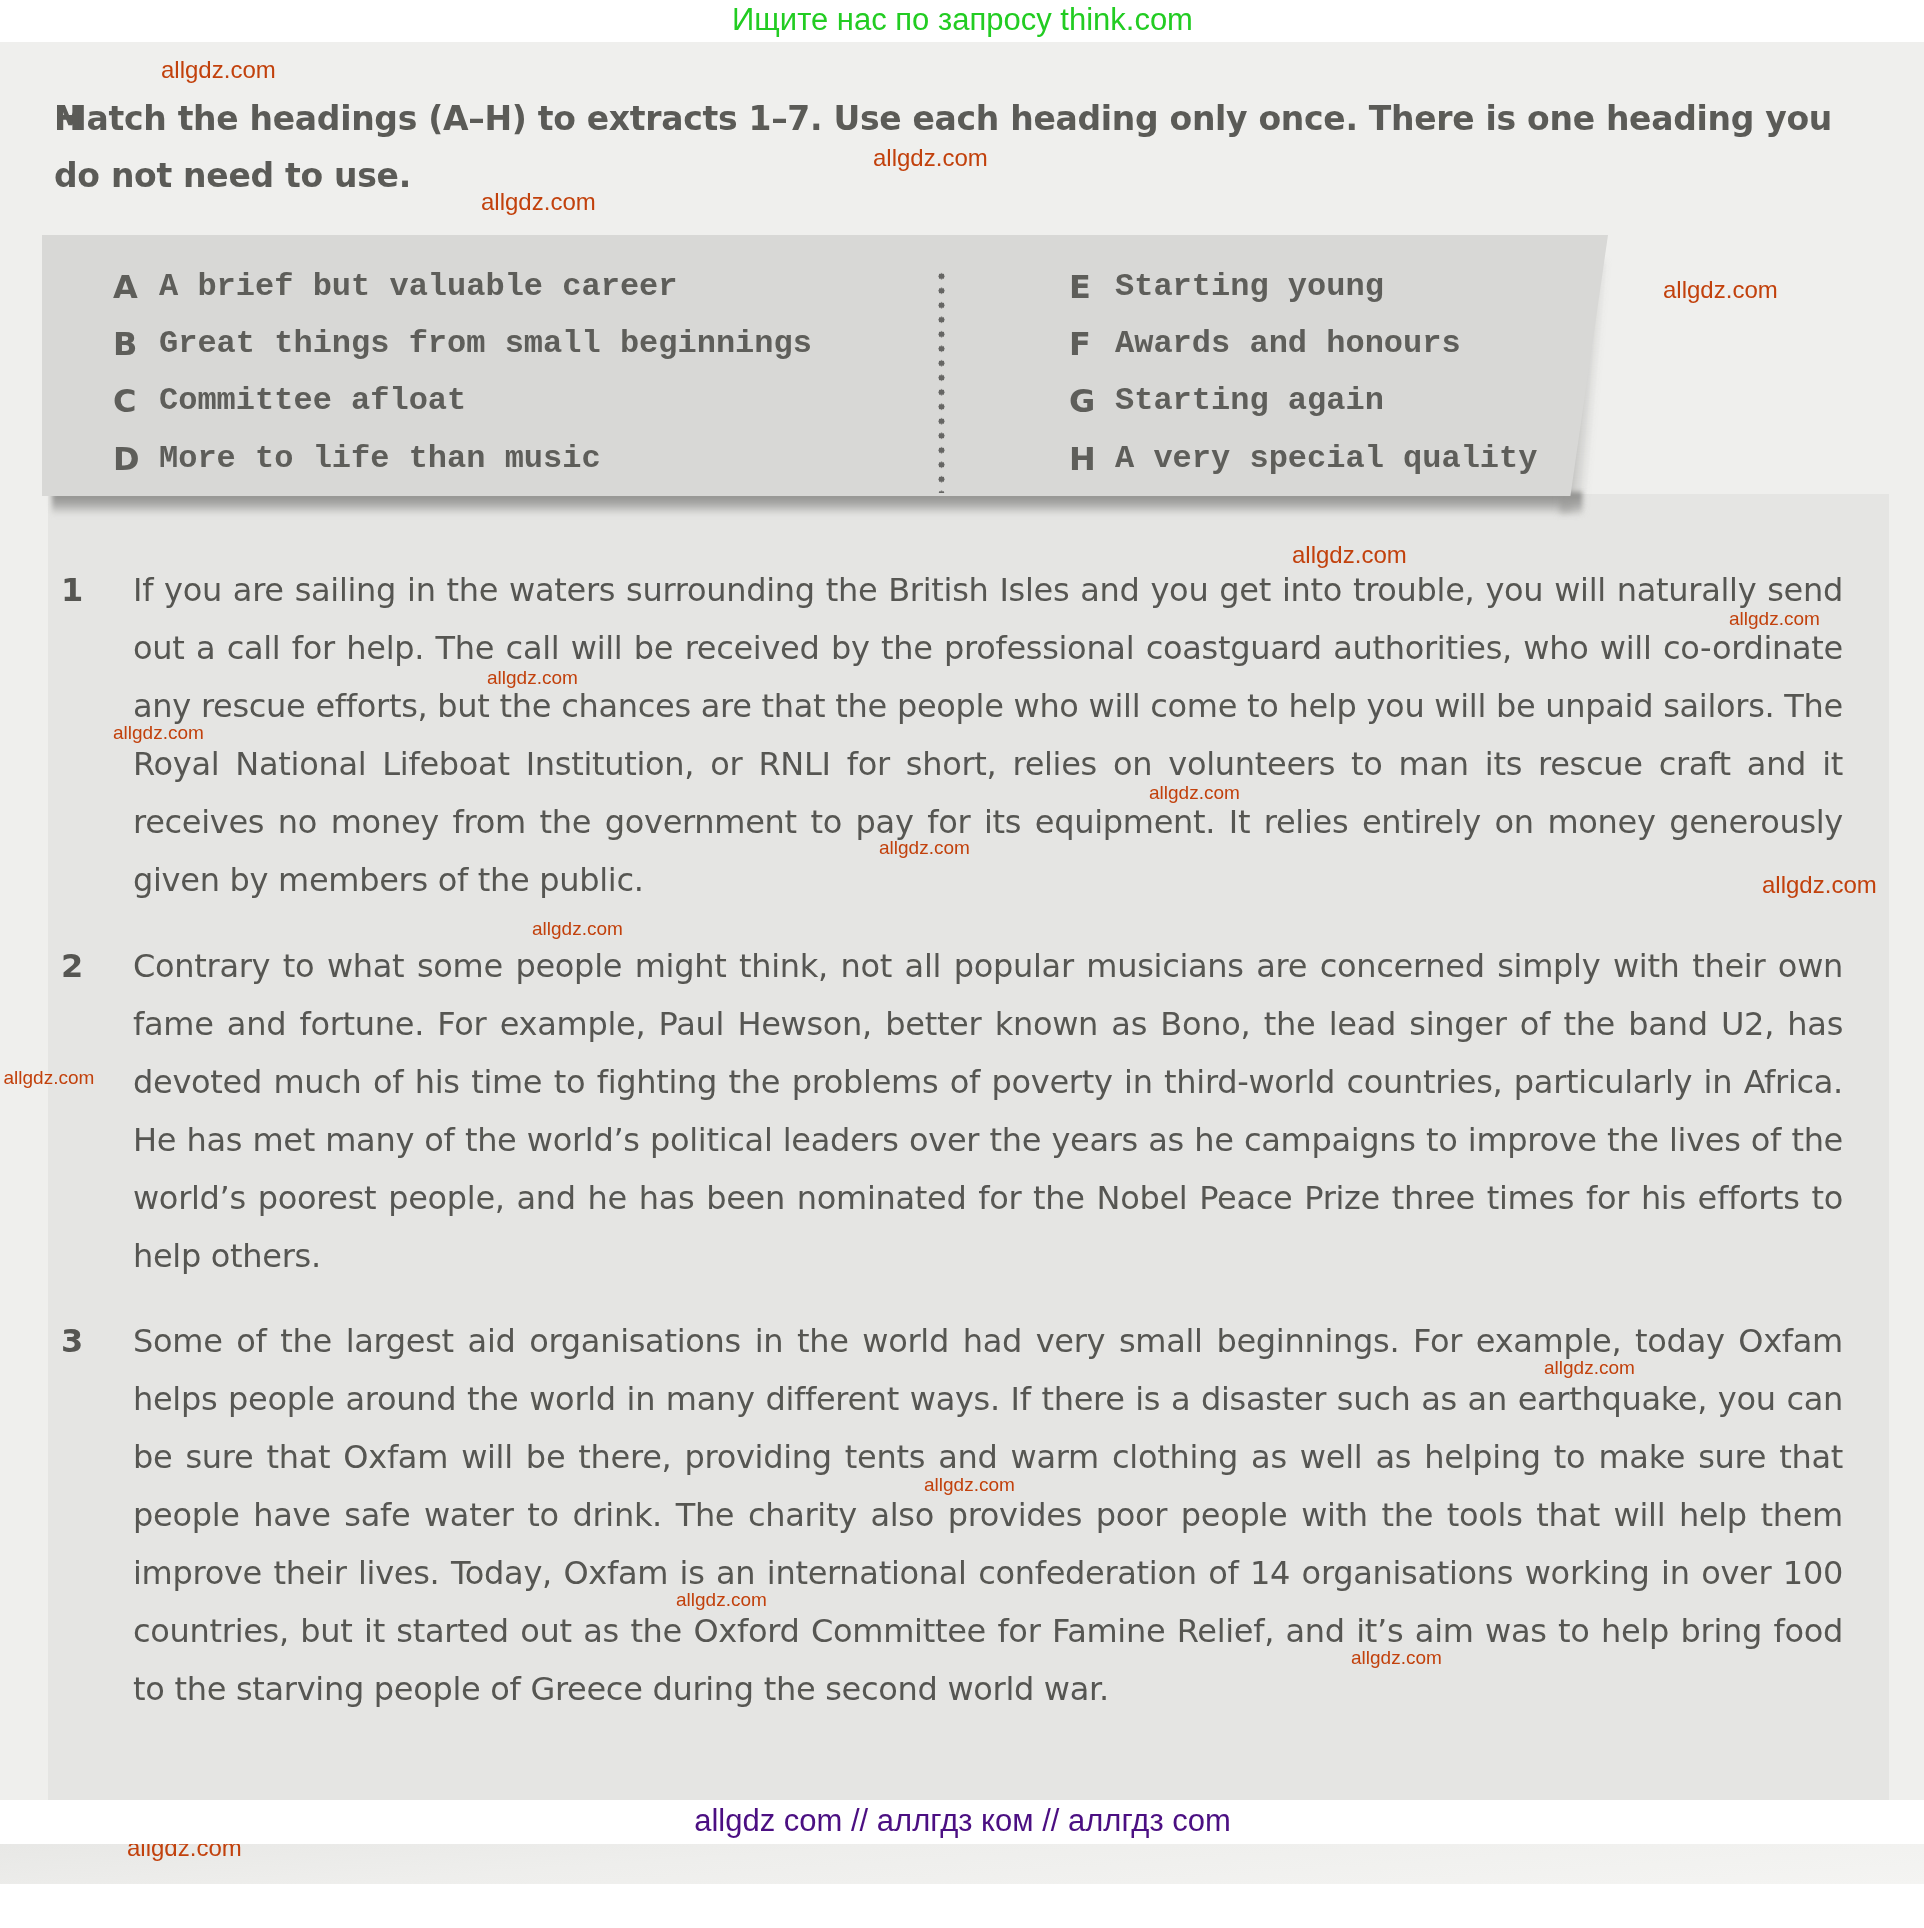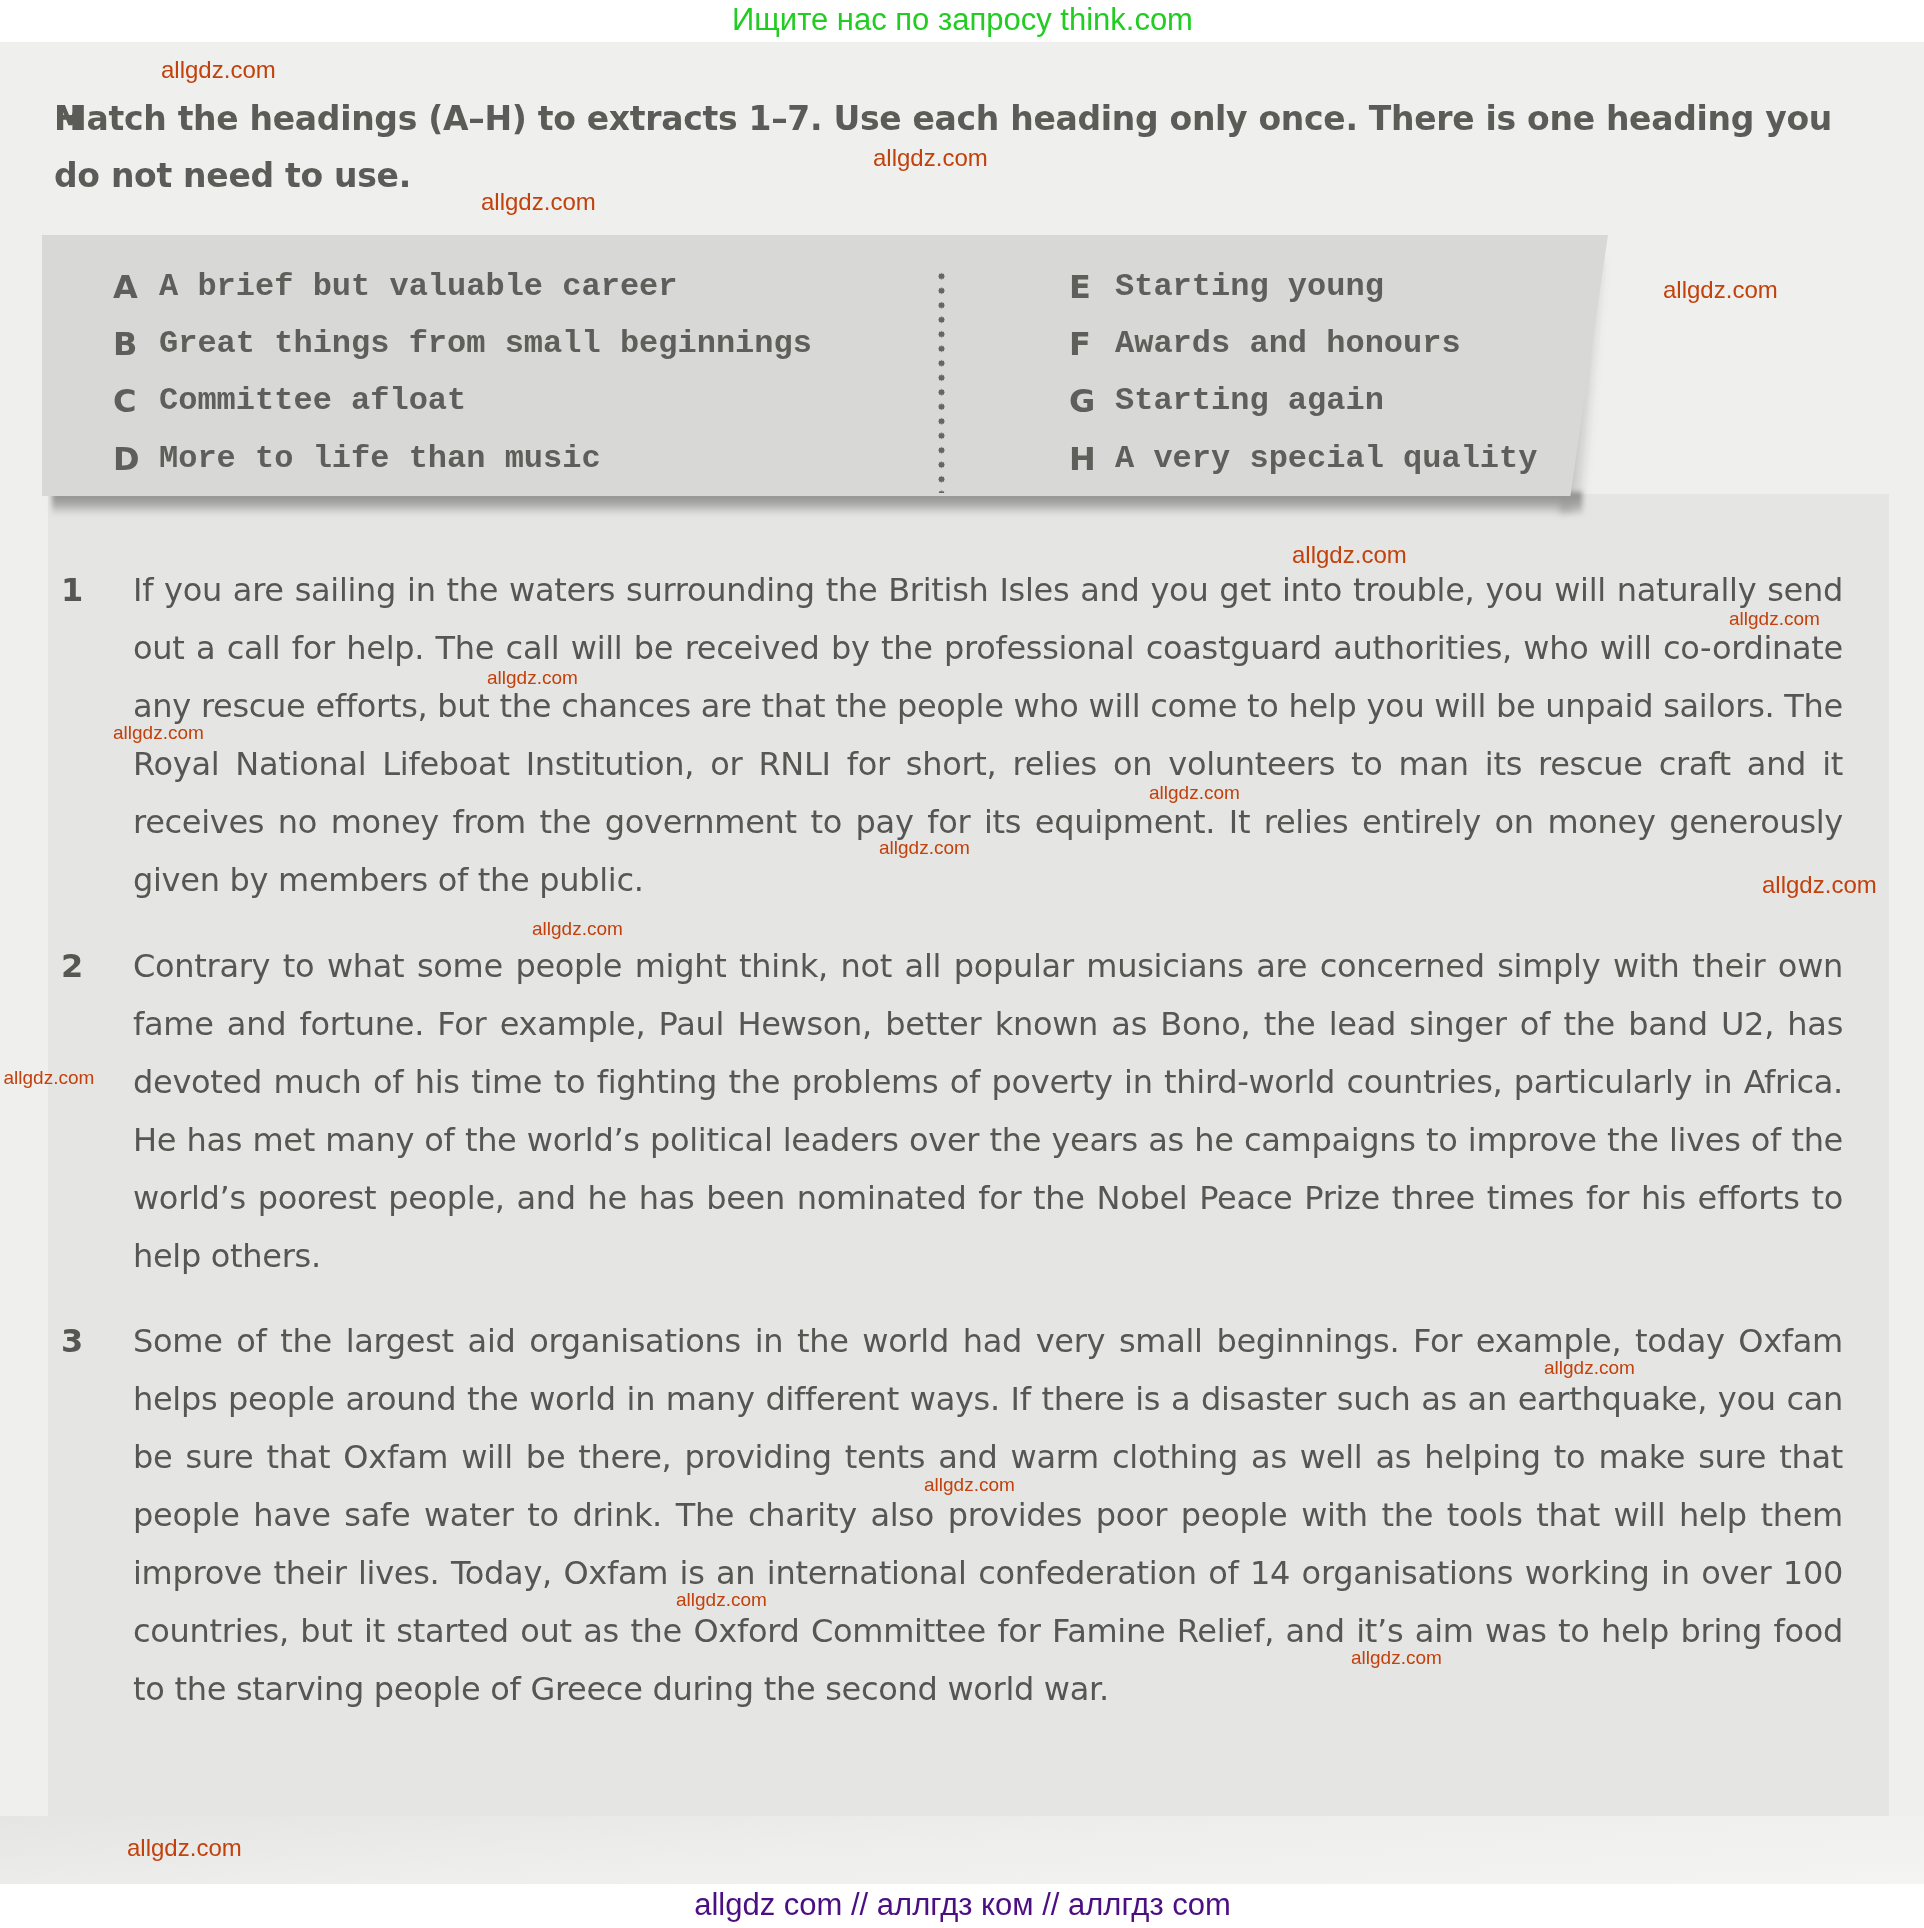--- a/index.html
+++ b/index.html
@@ -78,21 +78,21 @@
   }
 
   .watermark {
     position: absolute; font-family: "Liberation Sans", sans-serif;
     color: #c2410c; white-space: nowrap;
   }
   .wm-lg { font-size: 24px; }
   .wm-sm { font-size: 19px; }
 
   .footer-banner {
-    position: absolute; left: 0; top: 1884px; width: 1925px; height: 44px;
+    position: absolute; left: 0; top: 1800px; width: 1925px; height: 44px;
     background: #ffffff; text-align: center;
     font-family: "Liberation Sans", sans-serif; font-size: 31px; line-height: 42px;
     color: #4b0f82;
   }
 </style>
 </head>
 <body>
 
 <div class="top-banner">Ищите нас по запросу think.com</div>
 

